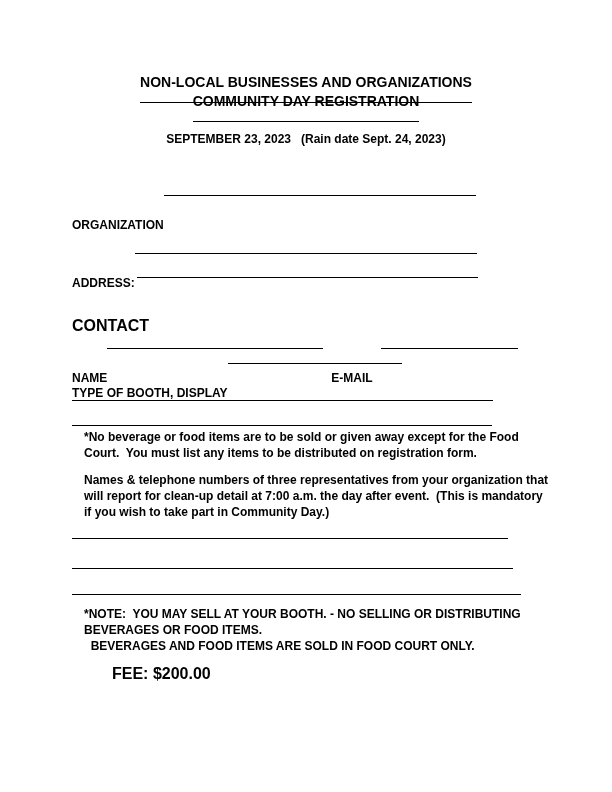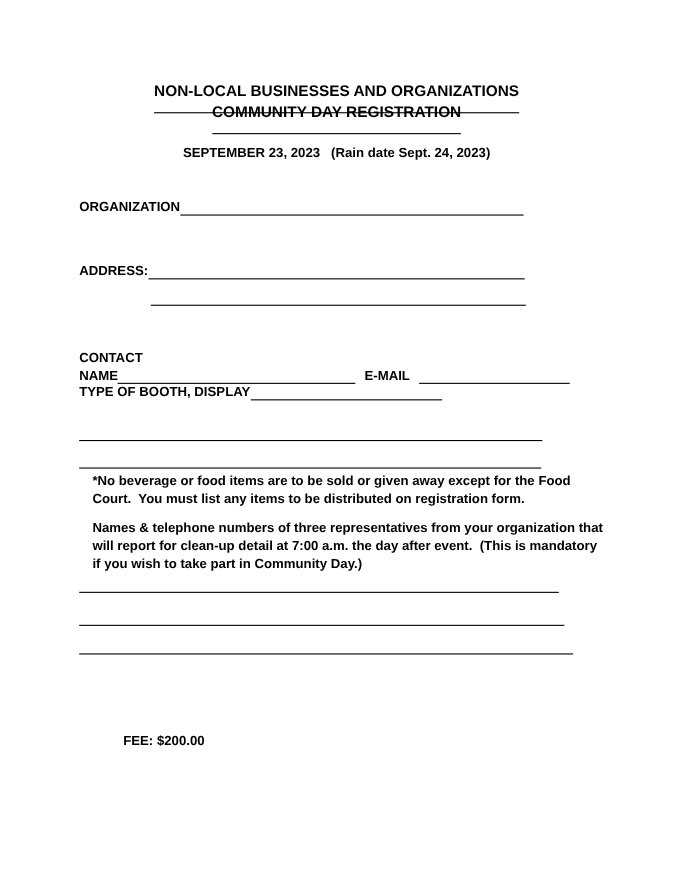--- a/index.html
+++ b/index.html
@@ -12,32 +12,32 @@
     color:#000;
     overflow:hidden;
     margin:0 auto;
   }
   .abs{position:absolute;}
   .center{left:0;width:612px;text-align:center;}
   .title{font-size:14px;line-height:19px;}
   .title .u{border-bottom:1.6px solid #000;padding-bottom:12px;white-space:pre;margin-top:46px;}
   .date{font-size:12px;white-space:pre;}
   .row{display:flex;height:15px;font-size:12px;}
-  .lbl{line-height:15px;white-space:pre;}
+  .lbl{line-height:15px;white-space:pre;margin-top:37px;}
   .fill{border-bottom:1.6px solid #000;}
   .grow{flex:1;}
   .w150{width:150px;}
   .w216{width:216px;}
   .gap36{width:36px;}
   .gap8{width:8px;}
   .ml8{margin-left:8px;}
   .hl{position:absolute;border-bottom:1.6px solid #000;}
   .para{font-size:12px;}
   .pline{line-height:16px;white-space:pre;margin-left:12px;}
-  .slbl{font-size:12px;line-height:15px;white-space:pre;}
+  .slbl{font-size:16px;line-height:15px;white-space:pre;}
 
   .r-title1{top:73px;}
   .r-title2{top:92px;}
   .r-date{top:132px;}
   .r-org{top:181px;left:72px;width:404px;}
   .r-bus{top:210px;left:72px;width:407px;}
   .r-addr{top:239px;left:72px;width:405px;}
   .r-addr2{top:262px;left:137px;width:341px;height:15px;}
   .r-phone{top:294px;left:72px;width:445px;}
   .r-contact{top:318px;left:72px;}
@@ -107,16 +107,21 @@
   <div class="abs para r-para2">
     <div class="pline">Names &amp; telephone numbers of three representatives from your organization that</div>
     <div class="pline">will report for clean-up detail at 7:00 a.m. the day after event.  (This is mandatory</div>
     <div class="pline">if you wish to take part in Community Day.)</div>
   </div>
 
   <div class="abs hl r-blank1"></div>
   <div class="abs hl r-blank2"></div>
   <div class="abs hl r-blank3"></div>
 
+  <div class="abs para r-note">
+    <div class="pline">*NOTE:  YOU MAY SELL AT YOUR BOOTH. - NO SELLING OR DISTRIBUTING</div>
+    <div class="pline">BEVERAGES OR FOOD ITEMS.</div>
+    <div class="pline">  BEVERAGES AND FOOD ITEMS ARE SOLD IN FOOD COURT ONLY.</div>
+  </div>
 
   <div class="abs slbl r-fee">FEE: $200.00</div>
 
 </div>
 
 </body></html>

